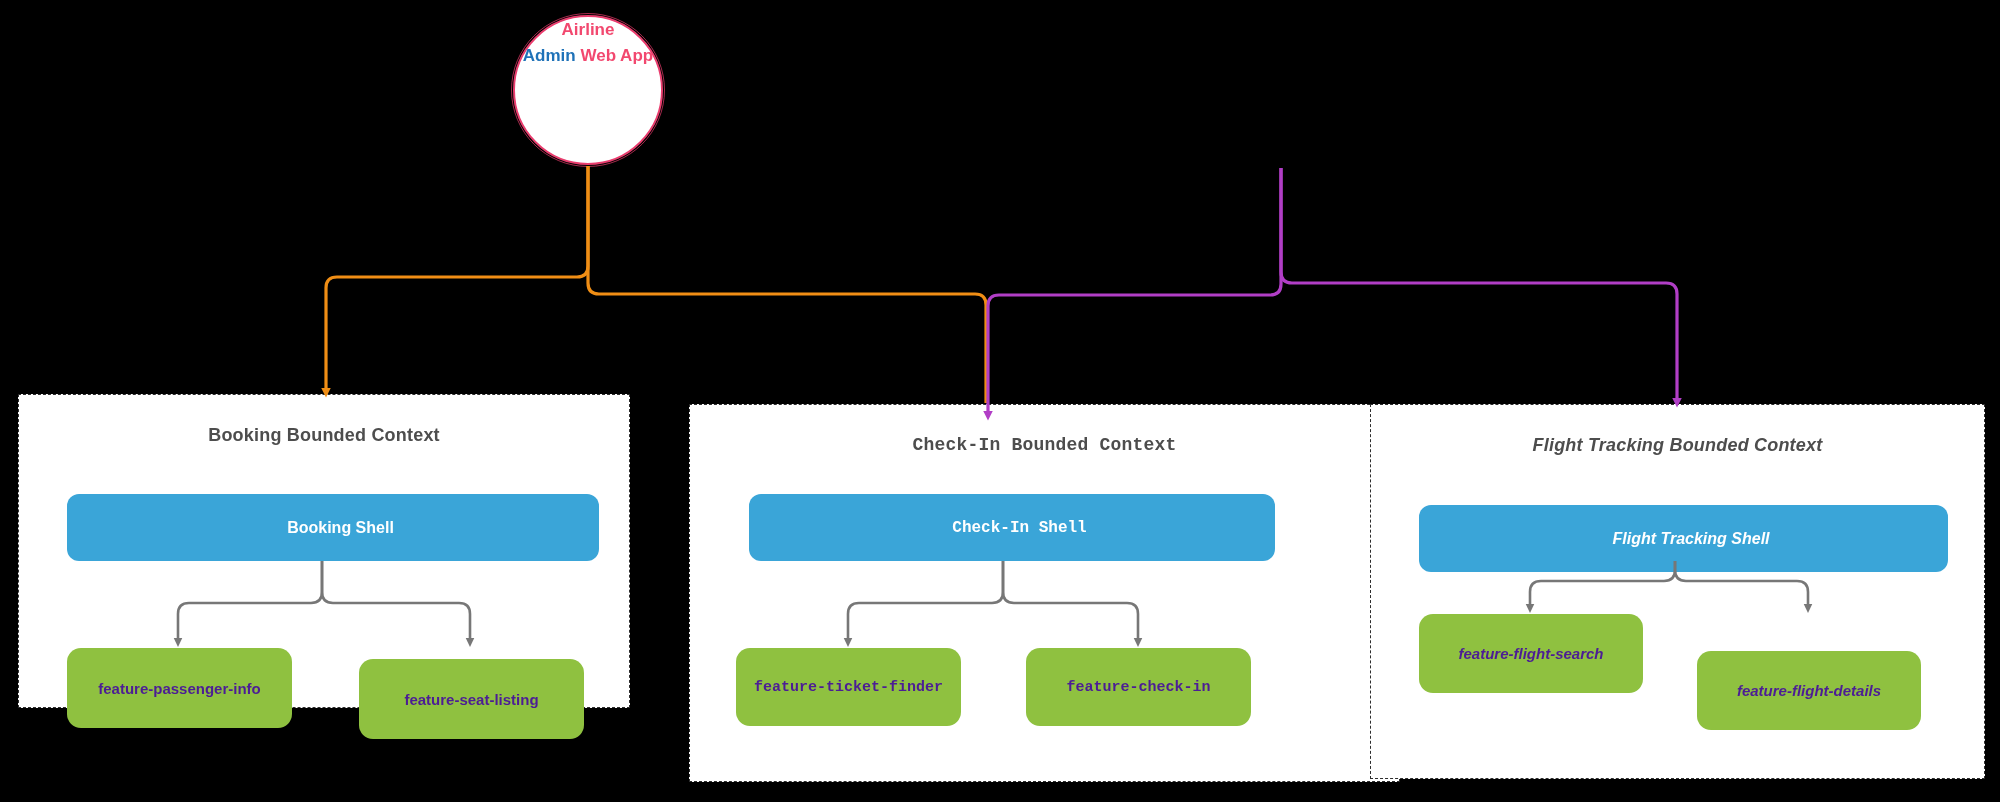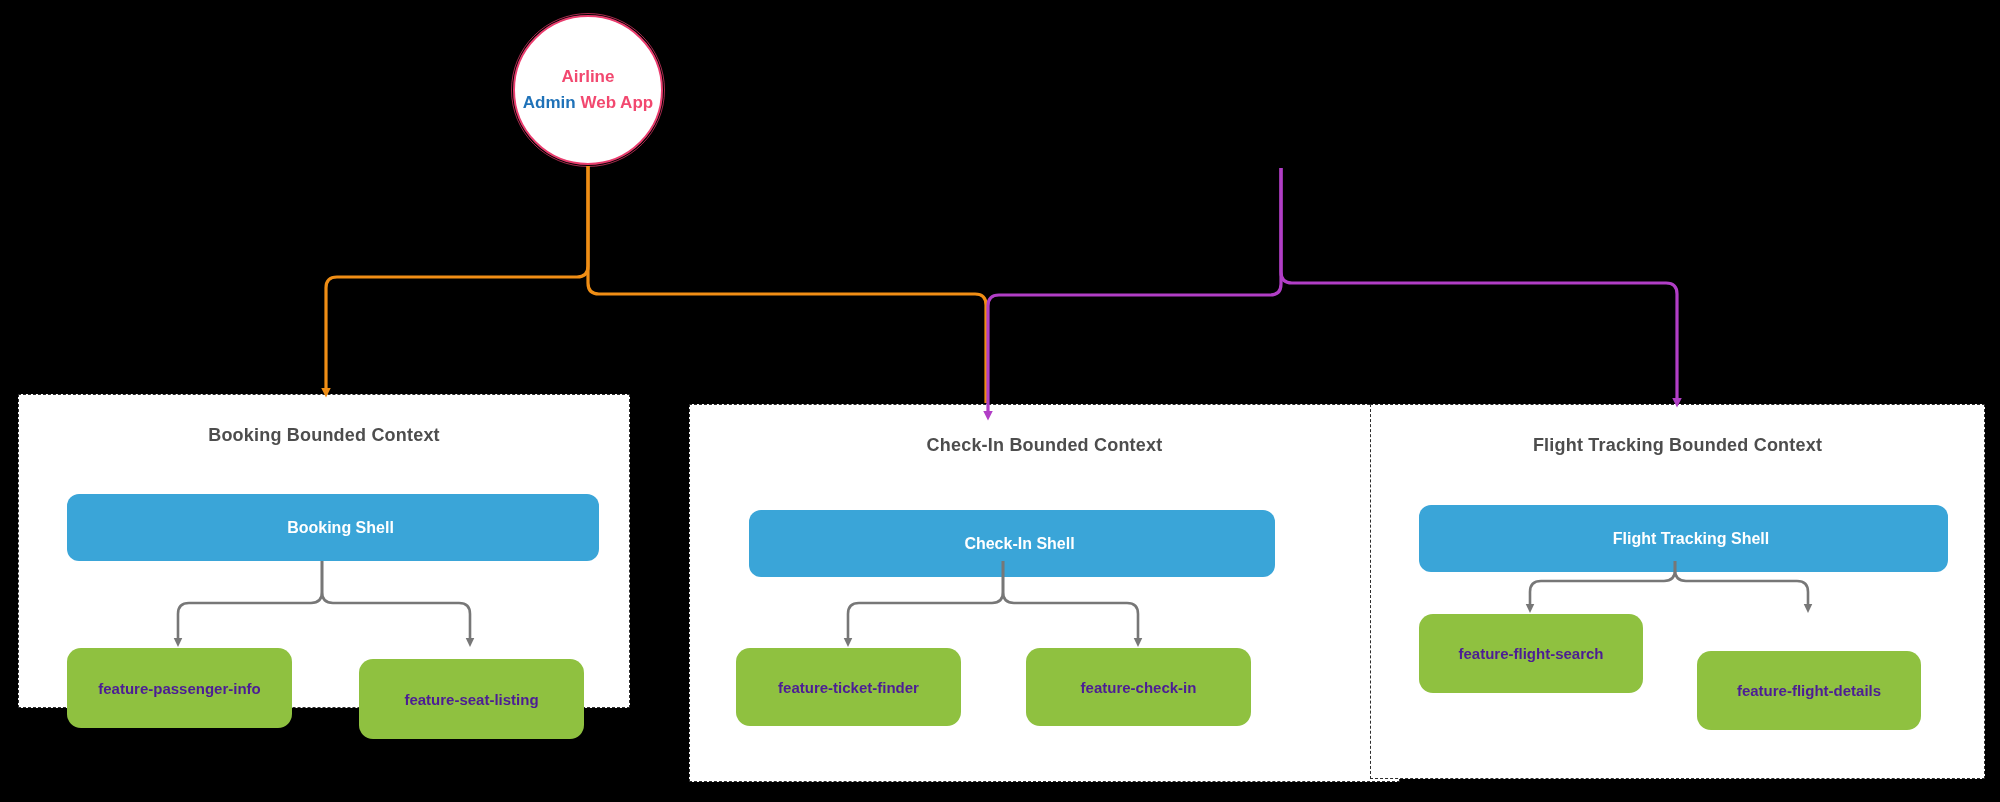--- a/index.html
+++ b/index.html
@@ -5,21 +5,21 @@
   html,body{margin:0;padding:0;background:#000;}
   .canvas{
     position:relative;width:2000px;height:802px;overflow:hidden;
     background:var(--canvas-bg,#000);
     font-family:"Liberation Sans","DejaVu Sans",sans-serif;
   }
   
   .app{
     position:absolute;width:150px;height:150px;border-radius:50%;
     background:#fff;border:2px solid var(--rose,#E93D6E);box-sizing:border-box;
-    display:flex;align-items:center;justify-content:center;text-align:center;
+    display:flex;align-items:flex-start;justify-content:center;text-align:center;
     font-size:17px;font-weight:700;line-height:1.55;
   }
   .app::after{
     content:"";position:absolute;inset:-4px;border-radius:50%;
     border:1.5px solid rgba(233,61,110,.7);
   }
   .t-pink{color:var(--pink-text,#F2486F);}
   .t-blue{color:var(--blue-text,#1F72B8);}
   
   .ctx{
@@ -55,28 +55,28 @@
 
 <div class="canvas">
 
   <div class="ctx" style="left:18px;top:394px;width:612px;height:314px;">
     <div class="ctx-title">Booking Bounded Context</div>
     <div class="shell" style="left:48px;top:99px;width:517px;height:67px;">Booking Shell</div>
     <div class="feature" style="left:48px;top:253px;width:225px;height:80px;">feature-passenger-info</div>
     <div class="feature" style="left:340px;top:253px;width:225px;height:80px;margin-top:11px;">feature-seat-listing</div>
   </div>
 
-  <div class="ctx" style="left:689px;top:404px;width:711px;height:378px;">
+  <div class="ctx" style="left:689px;top:404px;width:711px;height:378px;font-family:Liberation Mono, monospace;">
     <div class="ctx-title">Check-In Bounded Context</div>
-    <div class="shell" style="left:59px;top:89px;width:511px;height:67px;margin-top:16px;">Check-In Shell</div>
+    <div class="shell" style="left:59px;top:89px;width:511px;height:67px;">Check-In Shell</div>
     <div class="feature" style="left:336px;top:243px;width:225px;height:78px;">feature-check-in</div>
     <div class="feature" style="left:46px;top:243px;width:225px;height:78px;">feature-ticket-finder</div>
   </div>
 
-  <div class="ctx" style="left:1370px;top:404px;width:615px;height:375px;">
+  <div class="ctx" style="left:1370px;top:404px;width:615px;height:375px;font-style:italic;">
     <div class="ctx-title">Flight Tracking Bounded Context</div>
     <div class="shell" style="left:48px;top:100px;width:514px;height:67px;">Flight Tracking Shell</div>
     <div class="feature" style="left:48px;top:209px;width:224px;height:79px;">feature-flight-search</div>
     <div class="feature" style="left:326px;top:225px;width:224px;height:79px;margin-top:21px;">feature-flight-details</div>
   </div>
 
   <div class="app" style="left:513px;top:15px;">
     <div>
       <span class="t-pink">Airline</span><br>
       <span class="t-blue">Admin</span>

